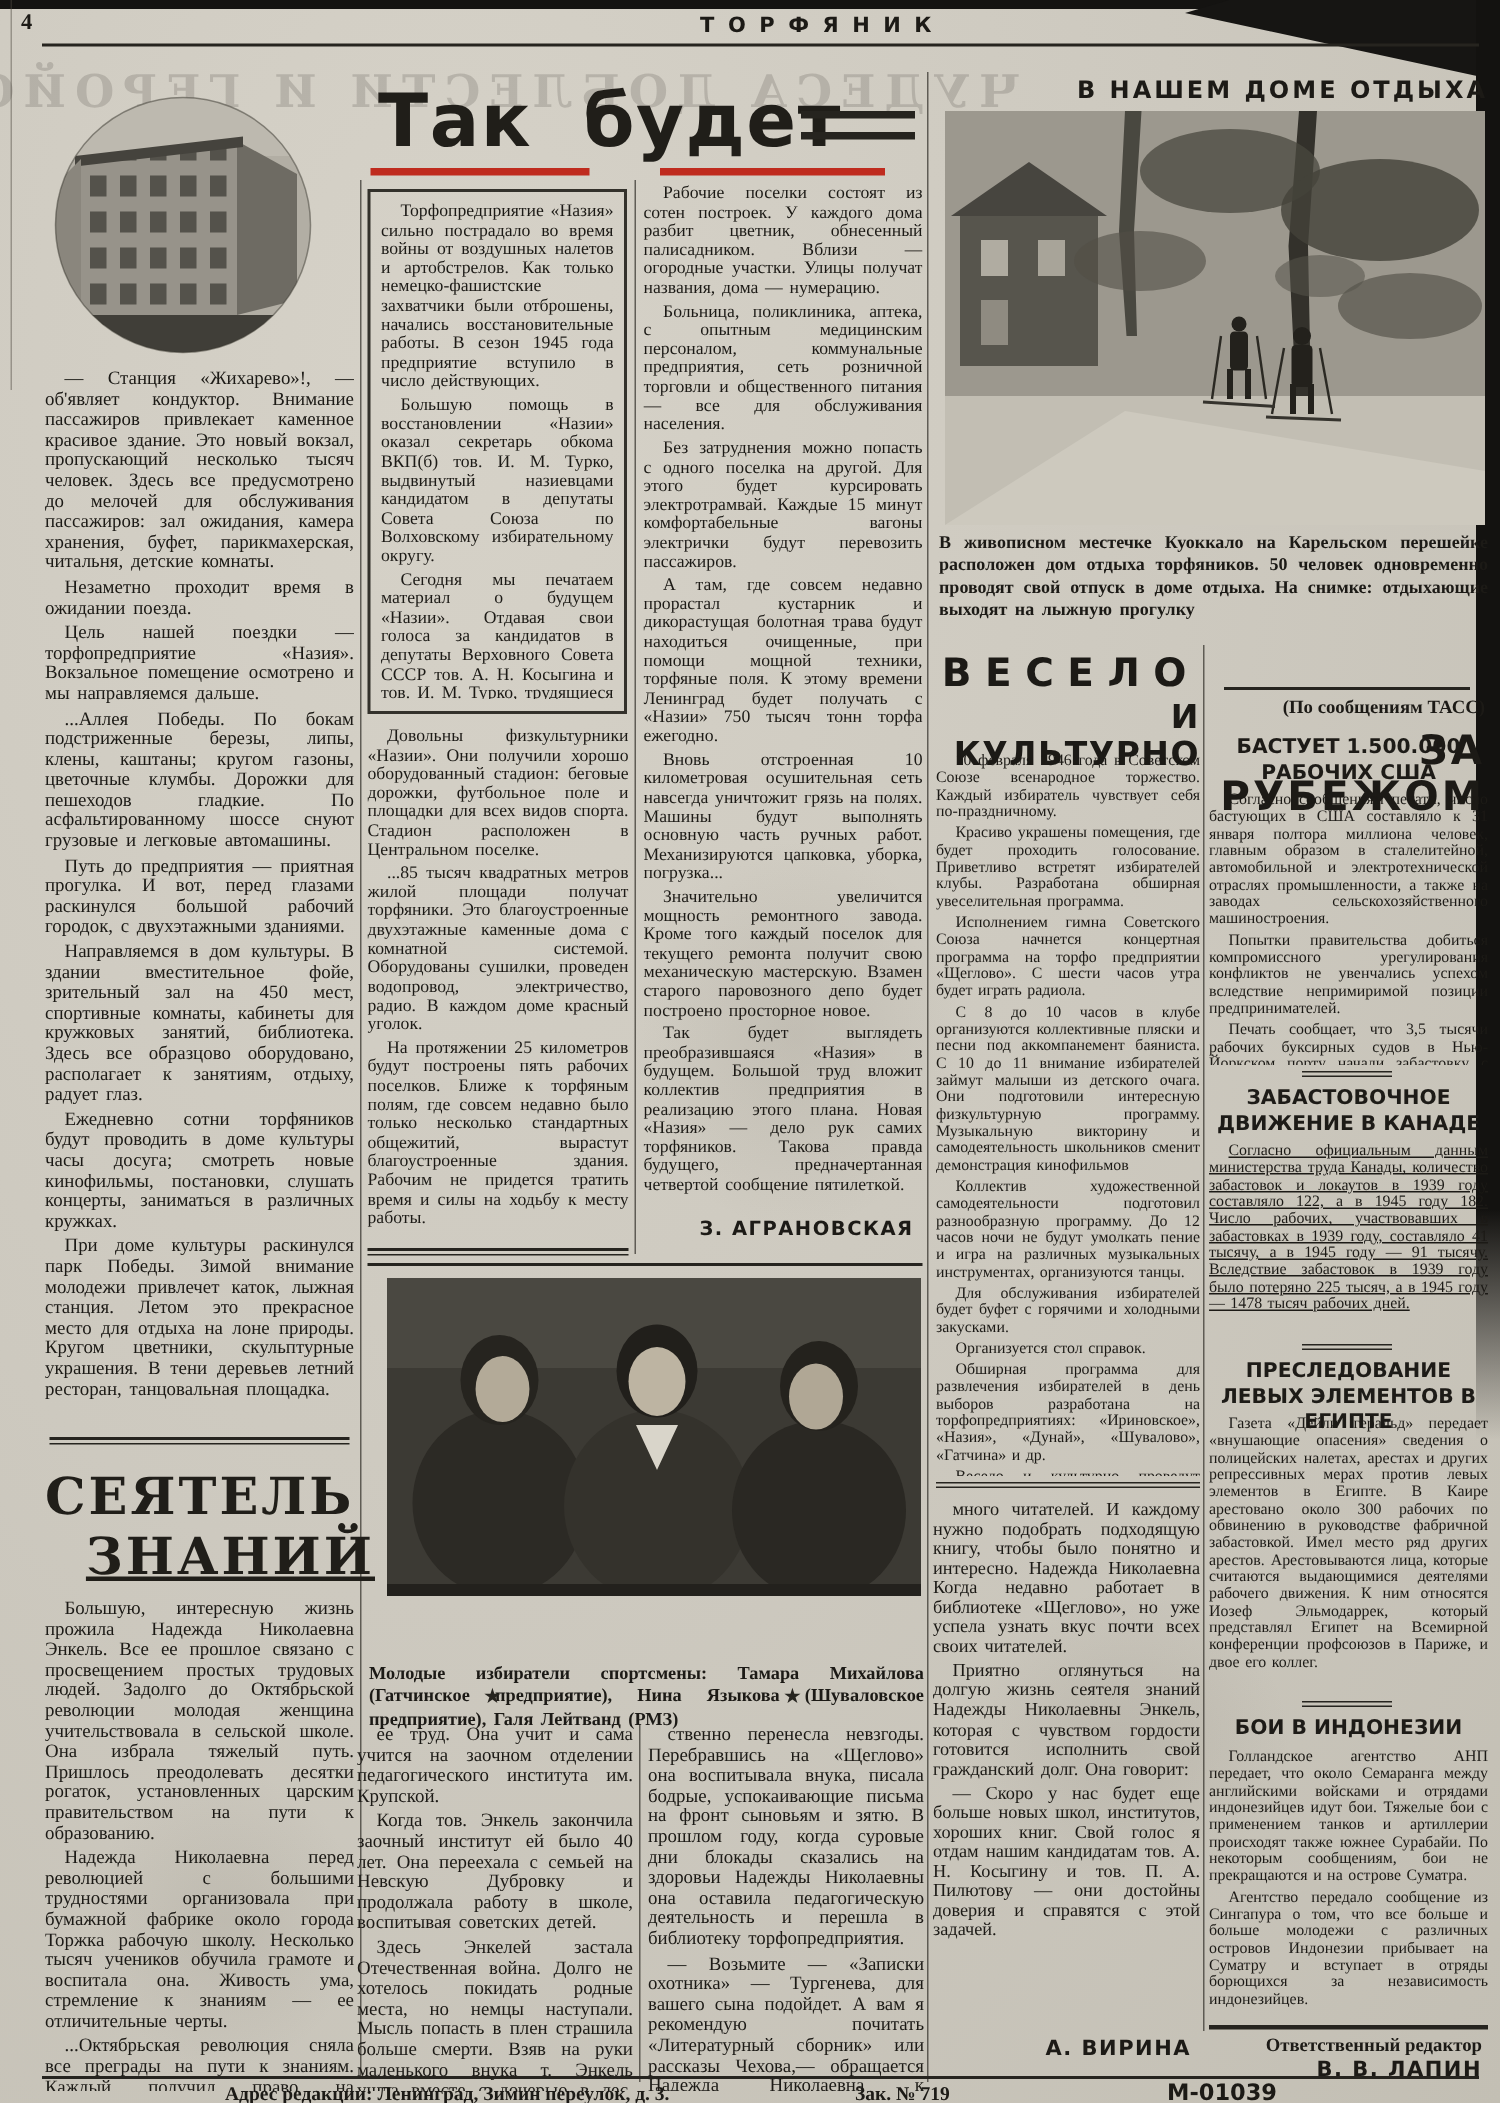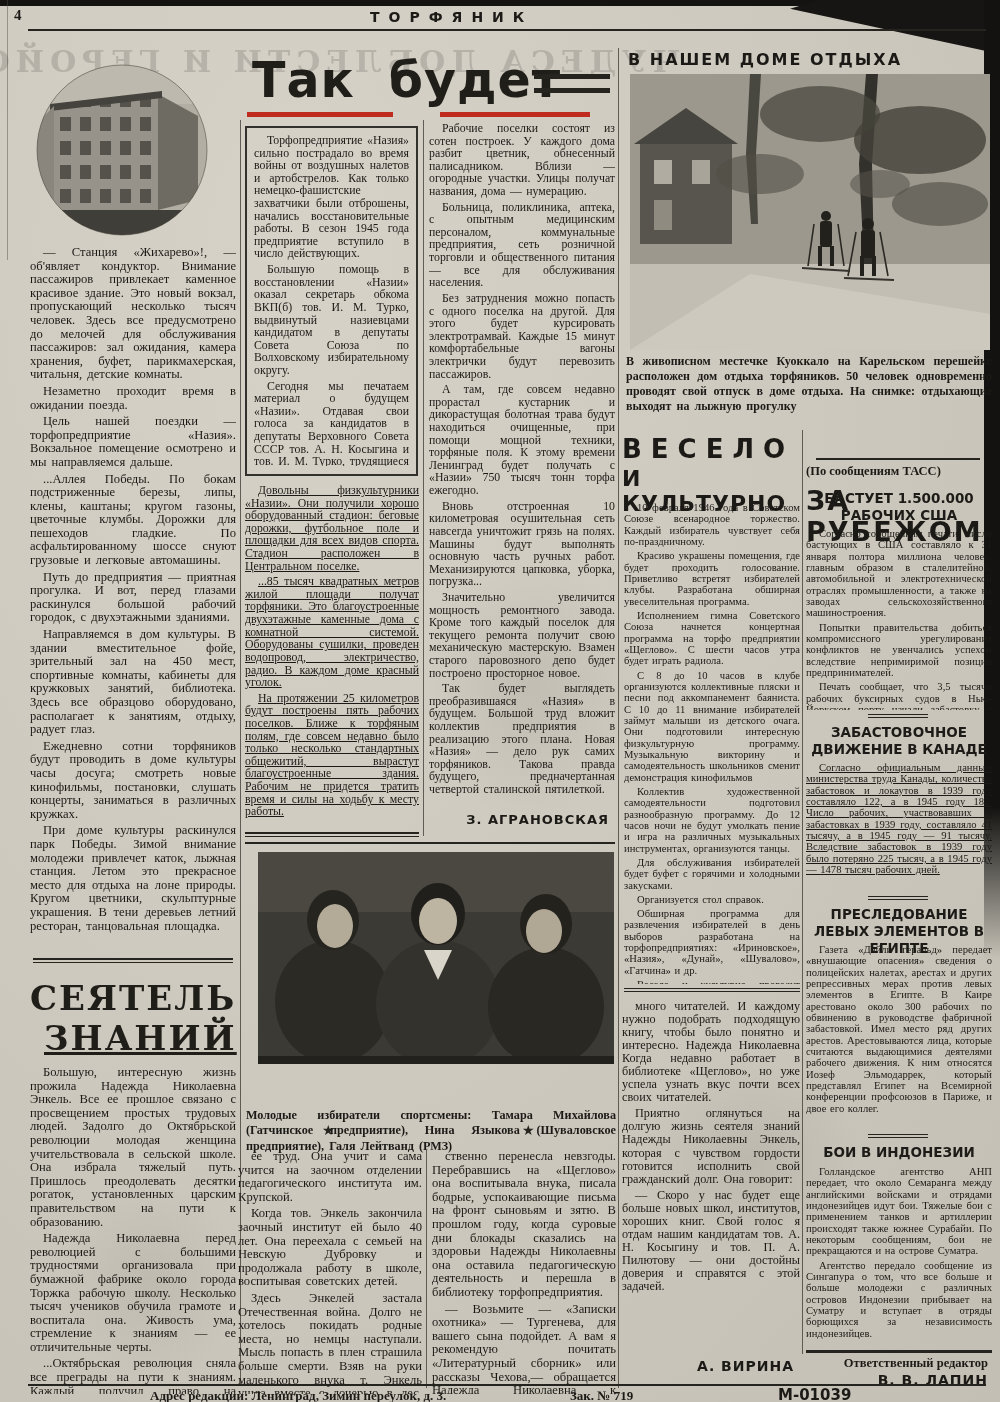--- a/index.html
+++ b/index.html
@@ -8,21 +8,21 @@
     background:radial-gradient(ellipse at 30% 18%, #d6d2c8 0%, #cdc9bf 50%, #c3bfb4 100%);}
   .abs{position:absolute;}
   .flow{position:absolute;overflow:hidden;text-align:justify;}
   .flow p{margin:0 0 3px;text-indent:13px;}
   .body-lg{font-size:12.6px;line-height:1.08;word-spacing:2px;}
   .body-md{font-size:11.8px;line-height:1.07;word-spacing:1.5px;}
   .body-sm{font-size:10.6px;line-height:1.07;word-spacing:1px;}
   .body-c{font-size:12.2px;line-height:1.07;word-spacing:1.5px;}
   .sans{font-family:"DejaVu Sans","Liberation Sans",sans-serif;}
   .b{font-weight:bold;}
-  .ctr{text-align:left;}
+  .ctr{text-align:right;}
   .rt{text-align:right;}
   .rule{background:#26241f;}
   .vrule{width:1px;background:rgba(58,55,48,.75);}
   .dbl{border-top:2px solid #26241f;border-bottom:1px solid #26241f;height:2px;background:transparent;}
   .mini-rule{border-top:1.5px solid #26241f;border-bottom:1.5px solid #26241f;height:2px;}
   .caption{font-weight:bold;font-size:12.2px;line-height:1.27;text-align:justify;word-spacing:2px;}
   .blot{border-radius:50%;pointer-events:none;}
   .ghost{transform:scaleX(-1);color:rgba(70,66,58,.20);font-weight:bold;
     font-family:"DejaVu Serif",serif;font-size:30px;letter-spacing:6px;white-space:nowrap;}
   .headline{font-family:"DejaVu Sans","Liberation Sans",sans-serif;font-weight:bold;
@@ -105,34 +105,34 @@
   <div class="abs red" style="left:247px;top:112px;width:146px;height:5px;"></div>
   <div class="abs red" style="left:440px;top:112px;width:150px;height:5px;"></div>
 
   <div class="abs" style="left:245px;top:126px;width:173px;height:350px;border:2px solid #33312b;box-sizing:border-box;">
     <div class="flow body-md" style="left:7px;top:6px;width:155px;height:332px;">
         <p>Торфопредприятие «Назия» сильно пострадало во время войны от воздушных налетов и артобстрелов. Как только немецко-фашистские захватчики были отброшены, начались восстановительные работы. В сезон 1945 года предприятие вступило в число действующих.</p>
         <p>Большую помощь в восстановлении «Назии» оказал секретарь обкома ВКП(б) тов. И. М. Турко, выдвинутый назиевцами кандидатом в депутаты Совета Союза по Волховскому избирательному округу.</p>
         <p>Сегодня мы печатаем материал о будущем «Назии». Отдавая свои голоса за кандидатов в депутаты Верховного Совета СССР тов. А. Н. Косыгина и тов. И. М. Турко, трудящиеся будут голосовать за наше прекрасное будущее.</p>
       </div>
   </div>
-  <div class="flow body-md" style="left:245px;top:484px;width:174px;height:344px;text-decoration:underline;">
+  <div class="flow body-md" style="left:245px;top:484px;width:174px;height:344px;">
       <p>Довольны физкультурники «Назии». Они получили хорошо оборудованный стадион: беговые дорожки, футбольное поле и площадки для всех видов спорта. Стадион расположен в Центральном поселке.</p>
       <p>...85 тысяч квадратных метров жилой площади получат торфяники. Это благоустроенные двухэтажные каменные дома с комнатной системой. Оборудованы сушилки, проведен водопровод, электричество, радио. В каждом доме красный уголок.</p>
       <p>На протяжении 25 километров будут построены пять рабочих поселков. Ближе к торфяным полям, где совсем недавно было только несколько стандартных общежитий, вырастут благоустроенные здания. Рабочим не придется тратить время и силы на ходьбу к месту работы.</p>
     </div>
   <div class="abs dbl" style="left:245px;top:832px;width:174px;"></div>
   <div class="flow body-md" style="left:429px;top:122px;width:186px;height:688px;">
       <p>Рабочие поселки состоят из сотен построек. У каждого дома разбит цветник, обнесенный палисадником. Вблизи — огородные участки. Улицы получат названия, дома — нумерацию.</p>
       <p>Больница, поликлиника, аптека, с опытным медицинским персоналом, коммунальные предприятия, сеть розничной торговли и общественного питания — все для обслуживания населения.</p>
       <p>Без затруднения можно попасть с одного поселка на другой. Для этого будет курсировать электротрамвай. Каждые 15 минут комфортабельные вагоны электрички будут перевозить пассажиров.</p>
       <p>А там, где совсем недавно прорастал кустарник и дикорастущая болотная трава будут находиться очищенные, при помощи мощной техники, торфяные поля. К этому времени Ленинград будет получать с «Назии» 750 тысяч тонн торфа ежегодно.</p>
       <p>Вновь отстроенная 10 километровая осушительная сеть навсегда уничтожит грязь на полях. Машины будут выполнять основную часть ручных работ. Механизируются цапковка, уборка, погрузка...</p>
       <p>Значительно увеличится мощность ремонтного завода. Кроме того каждый поселок для текущего ремонта получит свою механическую мастерскую. Взамен старого паровозного депо будет построено просторное новое.</p>
-      <p>Так будет выглядеть преобразившаяся «Назия» в будущем. Большой труд вложит коллектив предприятия в реализацию этого плана. Новая «Назия» — дело рук самих торфяников. Такова правда будущего, предначертанная четвертой сталинской пятилеткой.</p>
+      <p>Так будет выглядеть преобразившаяся «Назия» в будущем. Большой труд вложит коллектив предприятия в реализацию этого плана. Новая «Назия» — дело рук самих торфяников. Такова правда будущего, предначертанная четвертой сообщение пятилеткой.</p>
     </div>
   <div class="abs b rt sans" style="left:429px;top:812px;width:180px;font-size:13px;letter-spacing:1px;">З. АГРАНОВСКАЯ</div>
 
   <div class="abs rule" style="left:245px;top:842px;width:370px;height:2px;"></div>
   <div class="abs" style="left:258px;top:852px;width:356px;height:212px;">
     <svg width="356" height="212" viewBox="0 0 356 212">
       <rect width="356" height="212" fill="#3c3a34"></rect>
       <rect width="356" height="60" fill="#4a4841"></rect>
       <ellipse cx="75" cy="150" rx="58" ry="62" fill="#2c2a25"></ellipse>
       <ellipse cx="75" cy="68" rx="26" ry="30" fill="#26241f"></ellipse>

